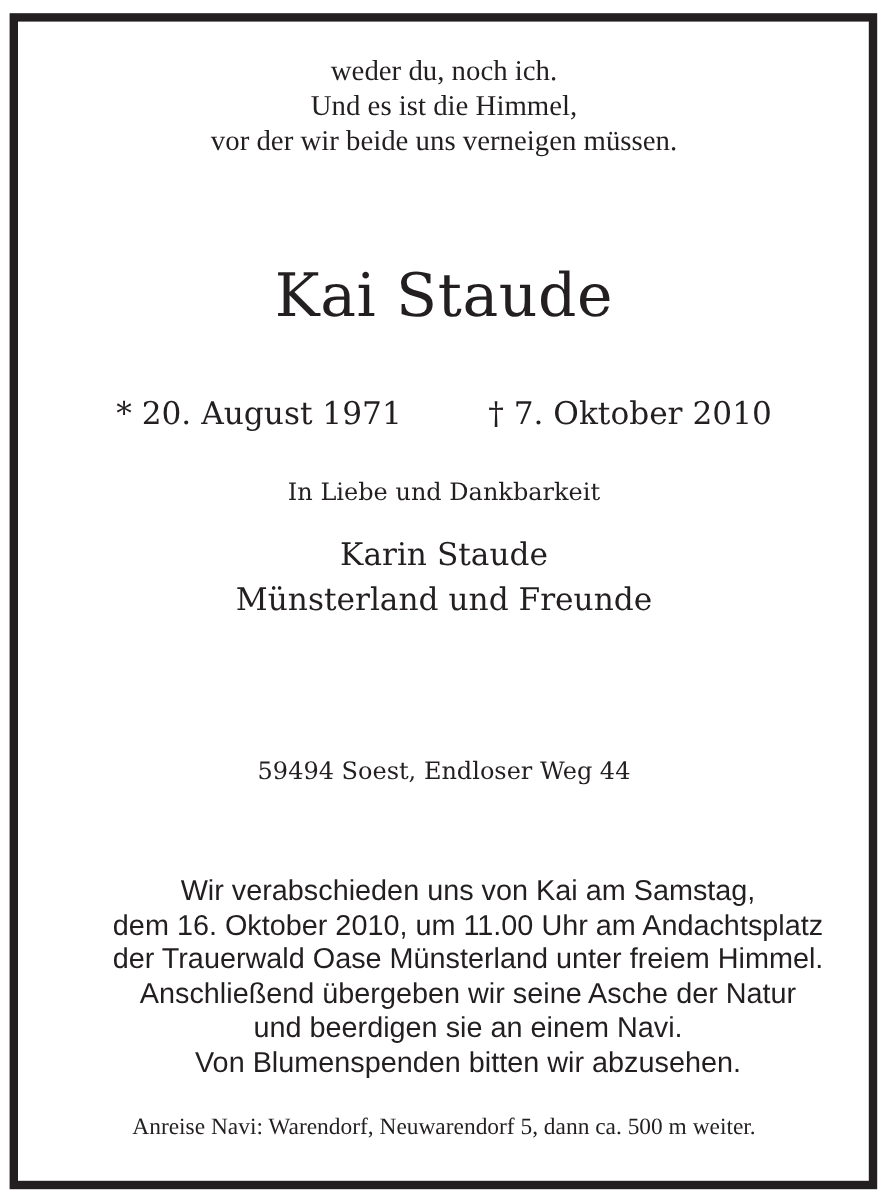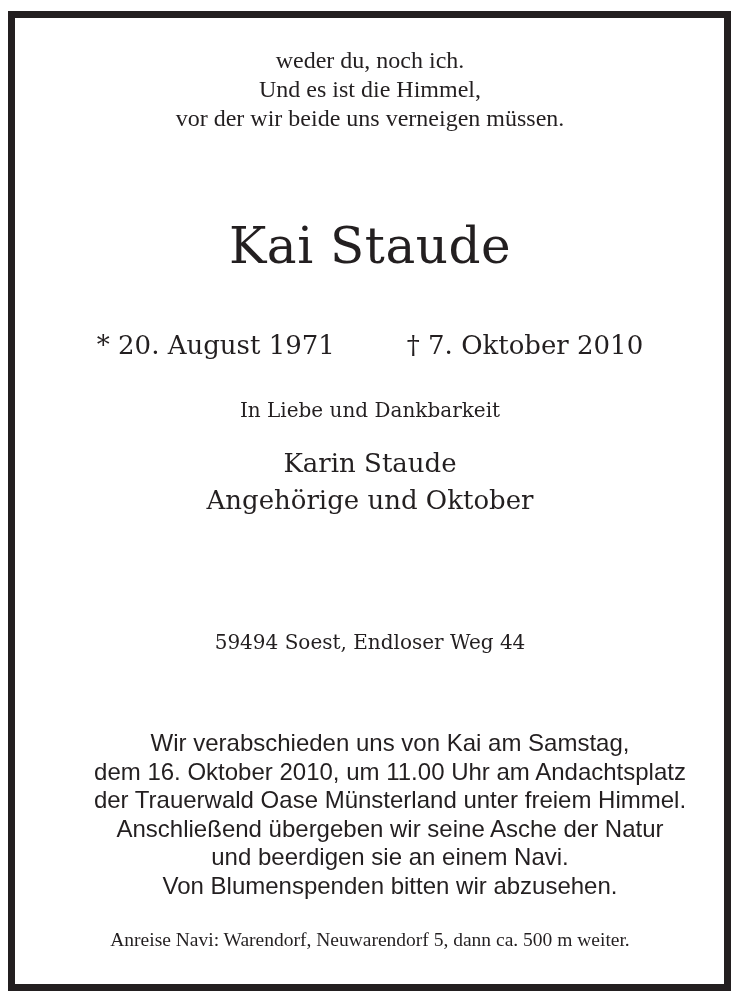--- a/index.html
+++ b/index.html
@@ -33,21 +33,21 @@
 <div class="line name">Kai Staude</div>
 
 <div class="line dates">
   <span>* 20. August 1971</span><span class="gap"></span><span>† 7. Oktober 2010</span>
 </div>
 
 <div class="line thanks">In Liebe und Dankbarkeit</div>
 
 <div class="line family">
   <div>Karin Staude</div>
-  <div>Angehörige und Oktober</div>
+  <div>Münsterland und Freunde</div>
 </div>
 
 <div class="line addr">59494 Soest, Endloser Weg 44</div>
 
 <div class="line ceremony">
   <div>Wir verabschieden uns von Kai am Samstag,</div>
   <div>dem 16. Oktober 2010, um 11.00 Uhr am Andachtsplatz</div>
   <div>der Trauerwald Oase Münsterland unter freiem Himmel.</div>
   <div>Anschließend übergeben wir seine Asche der Natur</div>
   <div>und beerdigen sie an einem Navi.</div>

